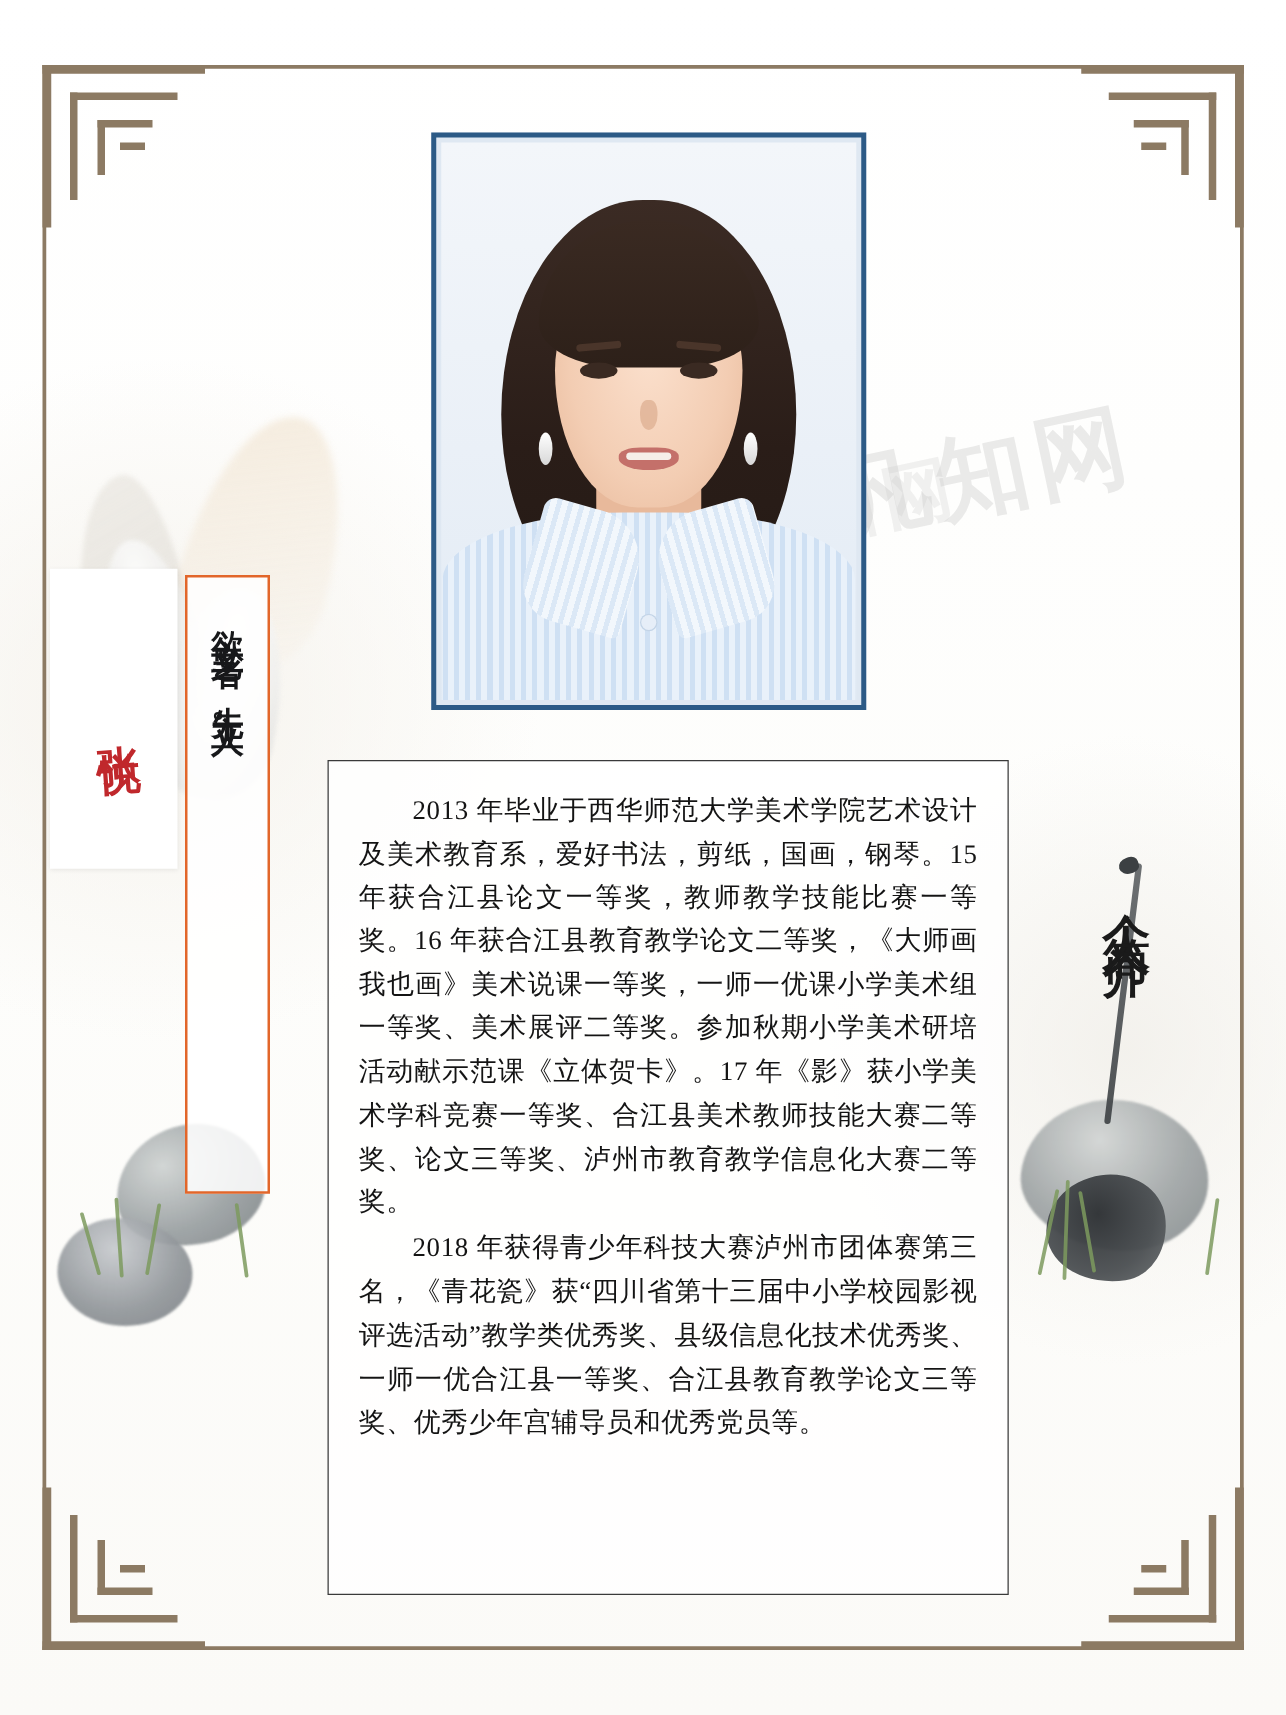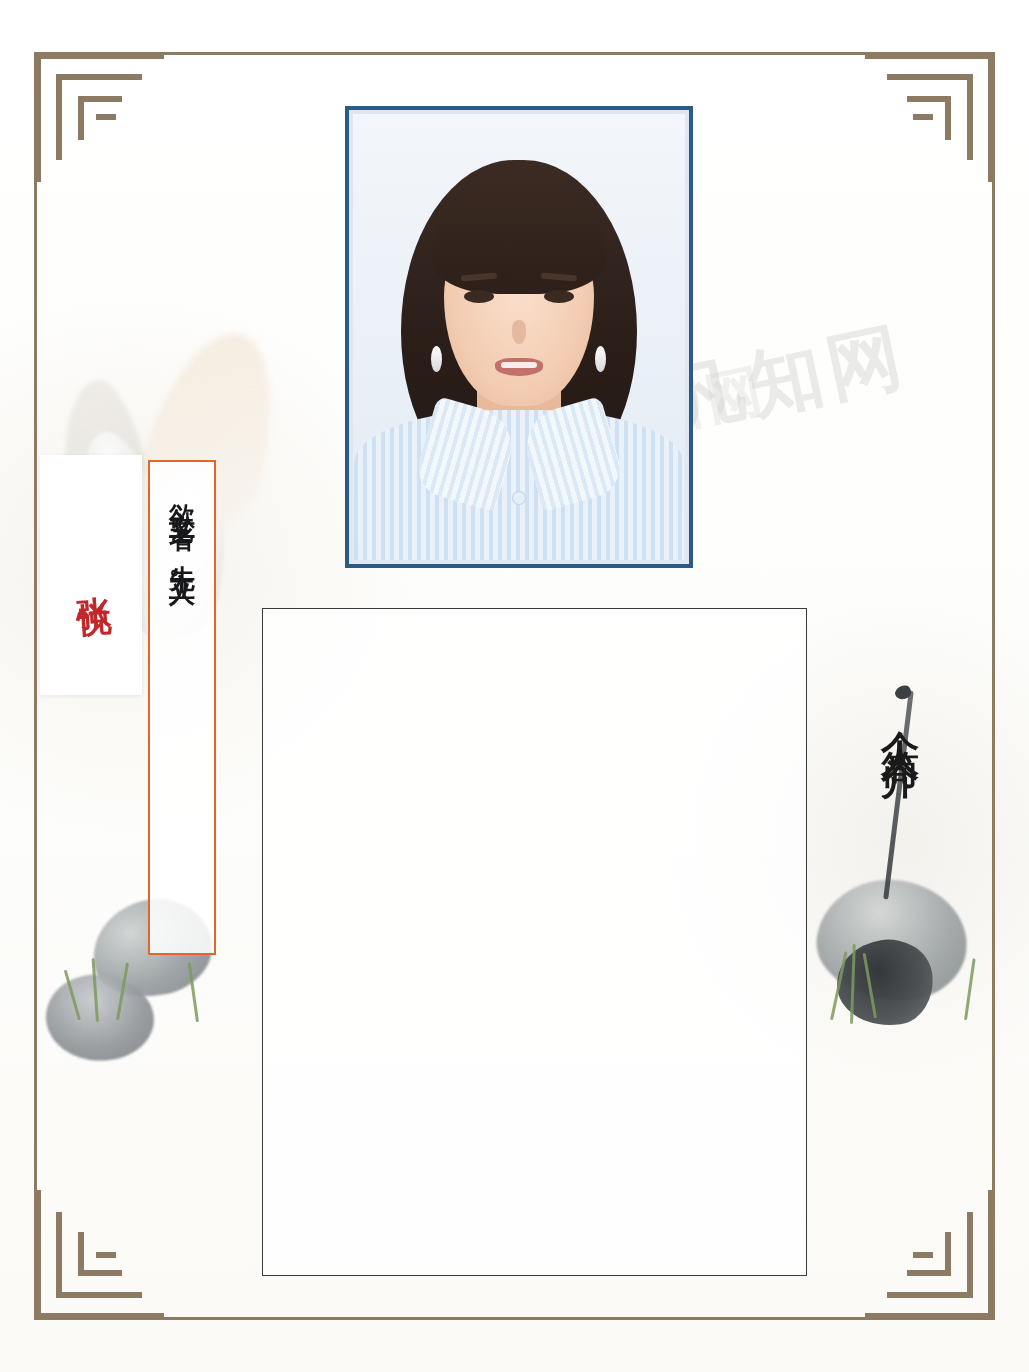--- a/index.html
+++ b/index.html
@@ -490,15 +490,17 @@
     <div class="name-seal">张悦</div>
   </div>
 
   <div class="motto-box">
     <div class="motto-text">欲立艺者，先立人。</div>
   </div>
 
   <div class="section-title">个人简介</div>
 
   <div class="bio-box">
+    <p class="bio-p">2013 年毕业于西华师范大学美术学院艺术设计及美术教育系，爱好书法，剪纸，国画，钢琴。15 年获合江县论文一等奖，教师教学技能比赛一等奖。16 年获合江县教育教学论文二等奖，《大师画我也画》美术说课一等奖，一师一优课小学美术组一等奖、美术展评二等奖。参加秋期小学美术研培活动献示范课《立体贺卡》。17 年《影》获小学美术学科竞赛一等奖、合江县美术教师技能大赛二等奖、论文三等奖、泸州市教育教学信息化大赛二等奖。</p>
+    <p class="bio-p">2018 年获得青少年科技大赛泸州市团体赛第三名，《青花瓷》获“四川省第十三届中小学校园影视评选活动”教学类优秀奖、县级信息化技术优秀奖、一师一优合江县一等奖、合江县教育教学论文三等奖、优秀少年宫辅导员和优秀党员等。</p>
   </div>
 
 </div>
 
 </body></html>

